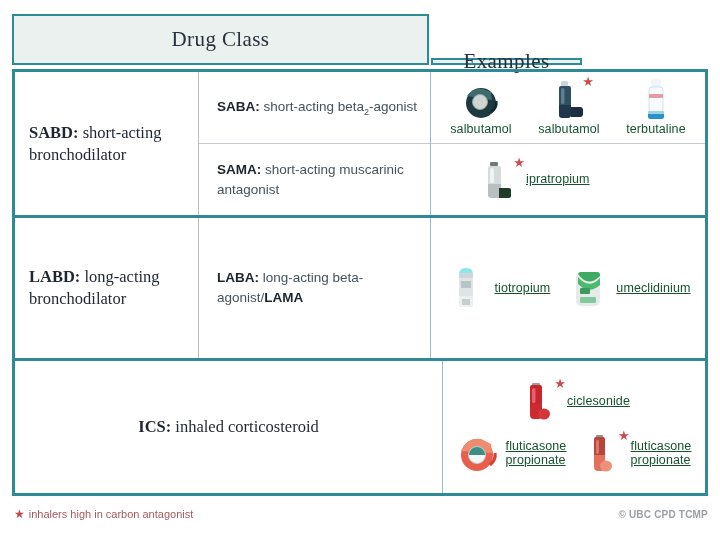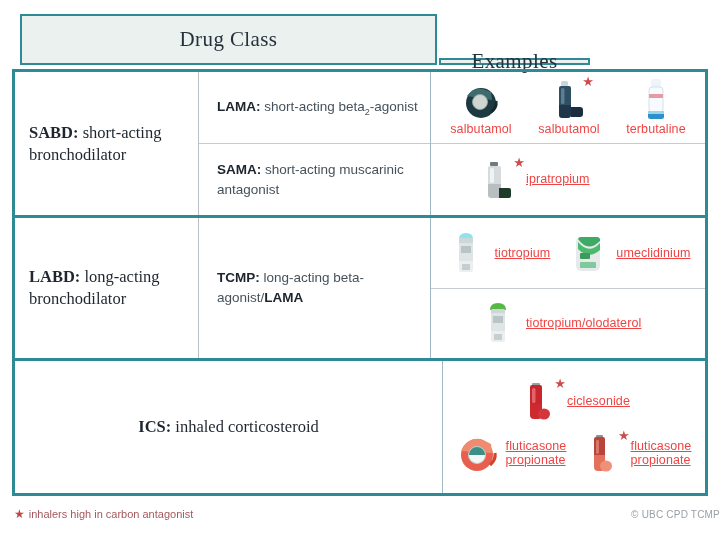--- a/index.html
+++ b/index.html
@@ -18,21 +18,21 @@
   .page {
     position: relative;
     width: 720px;
     height: 533px;
     box-sizing: border-box;
   }
 
   
   .header-row {
     position: absolute;
-    left: 20px;
+    left: 12px;
     top: 14px;
     width: 570px;
     height: 51px;
     display: flex;
   }
   .hdr-cell {
     background: #eaf1ef;
     border: 2px solid #2e8b96;
     display: flex;
     align-items: center;
@@ -160,21 +160,21 @@
     align-items: center;
     position: relative;
   }
   .drug.horiz {
     flex-direction: row;
     align-items: center;
     gap: 7px;
   }
   .drug-label {
     font-size: 12.5px;
-    color: #ef4444;
+    color: #14532d;
     line-height: 1.15;
     text-align: center;
     white-space: pre-line;
     letter-spacing: .1px;
   }
   .drug.horiz .drug-label { text-align: left; text-decoration: underline; }
 
   .icon-wrap {
     position: relative;
     width: 42px;
@@ -208,25 +208,26 @@
     top: 3px;
     font-size: 11px;
     color: #a4585c;
     display: flex;
     align-items: center;
     gap: 4px;
   }
   .footnote .fstar { font-size: 12px; color: #c0484c; }
   .copyright {
     position: absolute;
-    right: 0;
+    right: 12px;
     top: 5px;
     font-size: 10px;
     color: #98a0a6;
     letter-spacing: .2px;
+    font-weight: bold;
   }
 </style>
 </head>
 <body>
 
 <div class="page">
 
   <div class="header-row">
     <div class="hdr-cell hdr-drug">
       <span>Drug Class</span>
@@ -241,21 +242,21 @@
     <div class="group group-sabd">
       <div class="class-col">
         <div>
           <b>SABD:</b><span> short-acting bronchodilator</span>
         </div>
       </div>
 
       <div class="sub-col">
         <div class="sub-cell">
           <div>
-            <b>LAMA:</b><span> short-acting beta</span><sub>2</sub><span>-agonist</span>
+            <b>SABA:</b><span> short-acting beta</span><sub>2</sub><span>-agonist</span>
           </div>
         </div>
         <div class="sub-cell">
           <div>
             <b>SAMA:</b><span> short-acting muscarinic antagonist</span>
           </div>
         </div>
       </div>
 
       <div class="ex-col">
@@ -326,21 +327,21 @@
     <div class="group group-labd">
       <div class="class-col">
         <div>
           <b>LABD:</b><span> long-acting bronchodilator</span>
         </div>
       </div>
 
       <div class="sub-col">
         <div class="sub-cell">
           <div>
-            <b>TCMP:</b><span> long-acting beta-agonist/</span><b>LAMA</b>
+            <b>LABA:</b><span> long-acting beta-agonist/</span><b>LAMA</b>
           </div>
         </div>
       </div>
 
       <div class="ex-col">
         <div class="ex-cell spread">
 
           <div class="drug horiz">
             <div class="icon-wrap">
               <svg width="26" height="44" viewBox="0 0 26 44" aria-hidden="true">
@@ -363,35 +364,20 @@
                 <path d="M10 9 q11 13 22 1 l0 7 q-11 10 -22 -1 z" fill="#4cb96f"></path>
                 <rect x="12" y="20" width="10" height="6" rx="1" fill="#3b9a5c"></rect>
                 <rect x="12" y="29" width="16" height="6" rx="1" fill="#7fc99a"></rect>
               </svg>
             </div>
             <div class="drug-label">umeclidinium</div>
           </div>
 
         </div>
 
-        <div class="ex-cell left-pad">
-          <div class="drug horiz">
-            <div class="icon-wrap">
-              <svg width="26" height="44" viewBox="0 0 26 44" aria-hidden="true">
-                <path d="M5 9 q0 -7 8 -7 q8 0 8 7 z" fill="#57b847"></path>
-                <rect x="6" y="8" width="14" height="5" rx="1.5" fill="#cfd6d8"></rect>
-                <rect x="6" y="12" width="14" height="19" rx="1.5" fill="#dfe4e5"></rect>
-                <rect x="8" y="15" width="10" height="7" fill="#b8c4c6"></rect>
-                <rect x="6" y="30" width="14" height="11" rx="2" fill="#eceff0"></rect>
-                <rect x="9" y="33" width="8" height="6" fill="#c6ced0"></rect>
-              </svg>
-            </div>
-            <div class="drug-label">tiotropium/olodaterol</div>
-          </div>
-        </div>
       </div>
     </div>
 
     <div class="group group-ics">
       <div class="class-col full">
         <div>
           <b>ICS:</b><span> inhaled corticosteroid</span>
         </div>
       </div>
 

